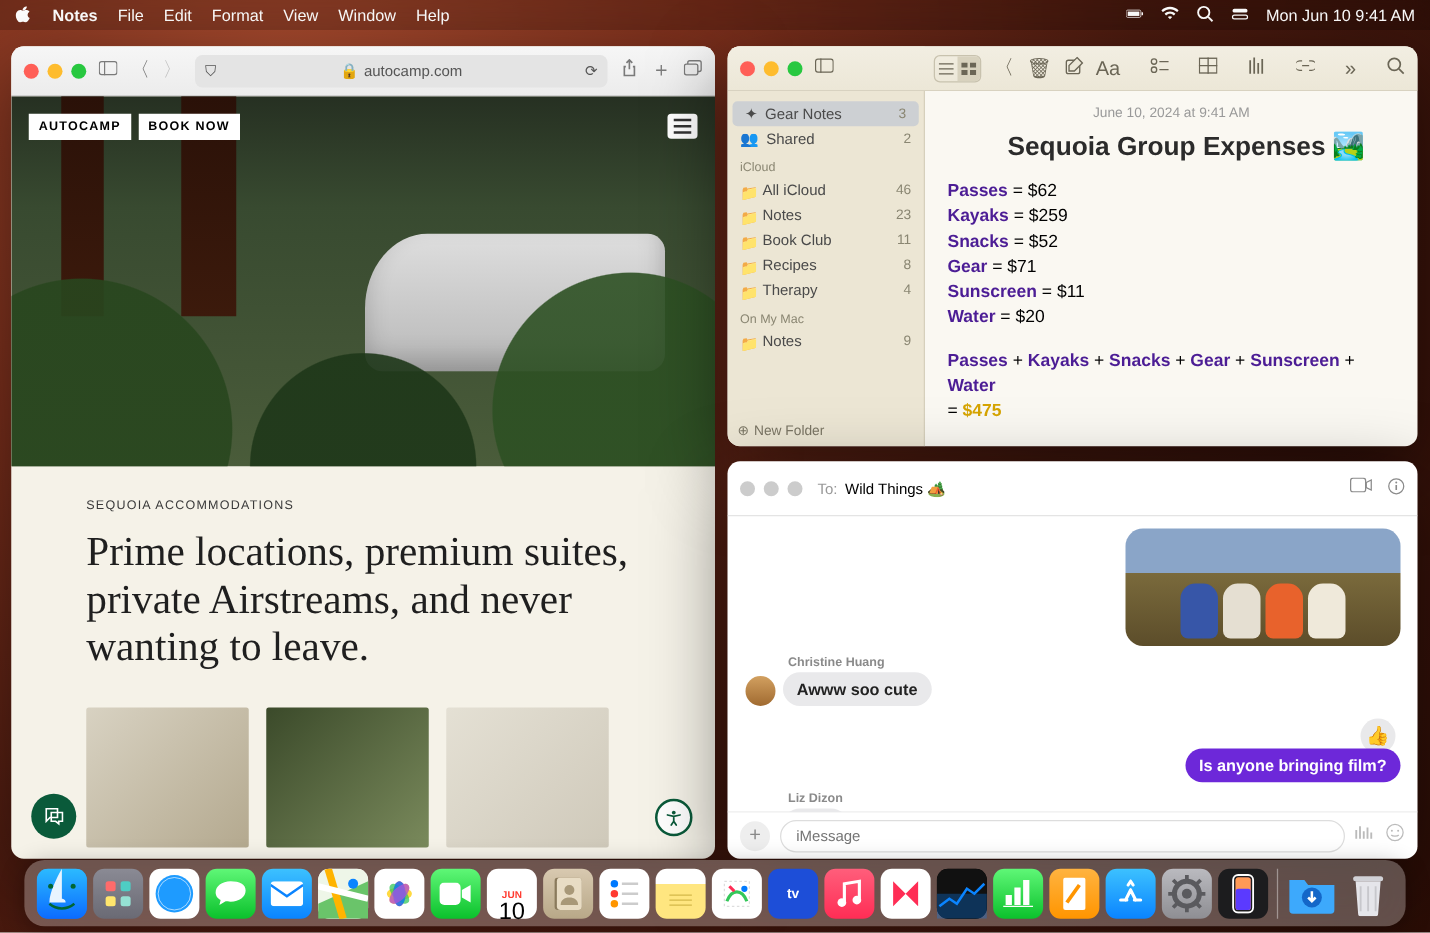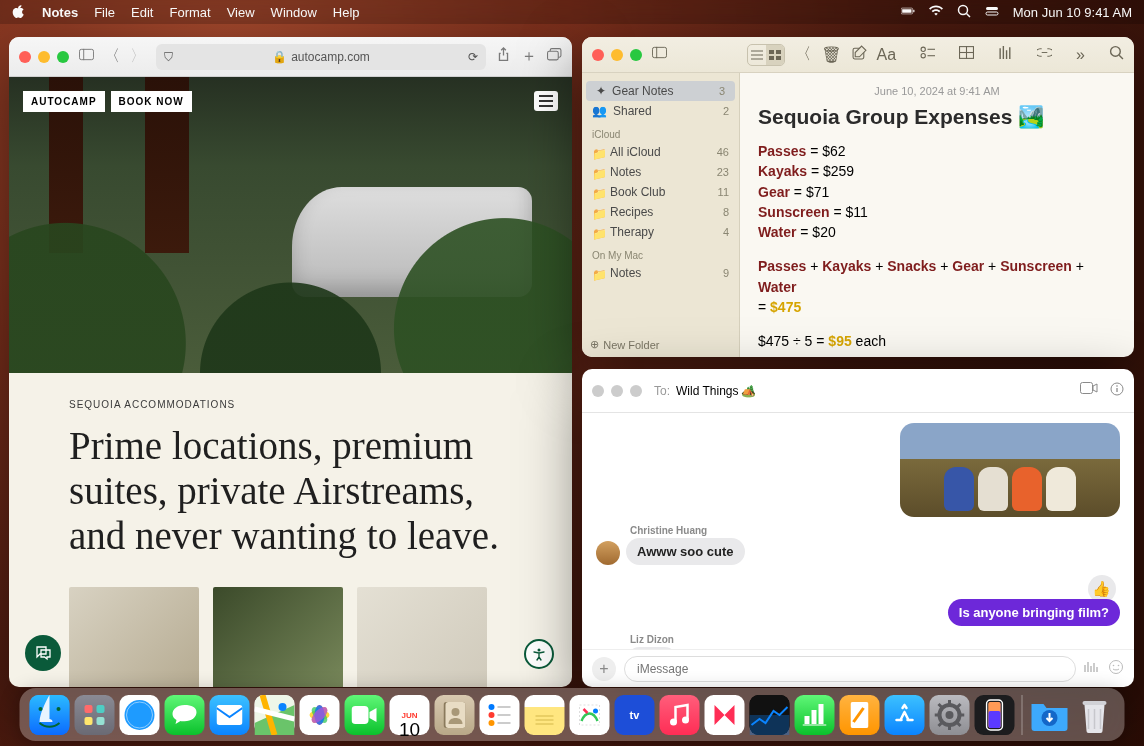--- a/index.html
+++ b/index.html
@@ -32,21 +32,21 @@
   radial-gradient(circle at 88% 85%, rgba(45,80,35,0.9) 0 110px, transparent 111px),
   radial-gradient(circle at 50% 100%, rgba(30,55,25,0.9) 0 90px, transparent 91px); }
 .trunks::before,.trunks::after{content:"";position:absolute;top:0;bottom:120px;width:34px;background:linear-gradient(#2a1108,#3c1a0c);}
 .trunks::before{left:40px;} .trunks::after{left:136px;width:44px;}
 .logo-badge { position:absolute; left:14px; top:14px; display:flex; gap:6px; }
 .logo-badge span { background:#fff; padding:5px 8px; font-size:10px; letter-spacing:1px; font-weight:700; }
 .hamb { position:absolute; right:14px; top:14px; width:24px; height:20px; background:#fff; border-radius:3px; display:flex; flex-direction:column; justify-content:center; gap:3px; align-items:center; padding:4px;}
 .hamb i{display:block;width:14px;height:2px;background:#333;}
 .page-body { padding:26px 60px 12px; }
 .eyebrow { font-size:10px; letter-spacing:1px; color:#3a3a3a; }
-.headline { font-family: Georgia, serif; font-size:39px; line-height:1.15; margin-top:14px; color:#1f1f1f; }
+.headline { font-family: Georgia, serif; font-size:33px; line-height:1.15; margin-top:14px; color:#1f1f1f; }
 .filter { font-size:11px; margin-top:28px; color:#333; }
 .thumbs { display:flex; gap:14px; margin:16px 0 0; padding:0 60px 0; }
 .thumb { width:130px; height:112px; border-radius:2px; }
 .thumb.a{background:linear-gradient(135deg,#d8d2c2,#b4a98f);} 
 .thumb.b{background:linear-gradient(135deg,#3b4a2a,#7a8a5c);} 
 .thumb.c{background:linear-gradient(135deg,#e4e0d4,#cfc9ba);} 
 .chat-fab{position:absolute; left:16px; bottom:16px; width:36px;height:36px;border-radius:50%;background:#0a5a3a;display:flex;align-items:center;justify-content:center;}
 .acc-fab{position:absolute; right:18px; bottom:18px; width:30px;height:30px;border-radius:50%;background:#fff;border:2px solid #0a5a3a;display:flex;align-items:center;justify-content:center;}
 
 
@@ -59,23 +59,23 @@
 .notes-toolbar .ticons.small{gap:24px;align-items:flex-end;}
 .sidebar { width:158px; background:#ece6d4; border-right:1px solid #d6d0bc; padding-top:44px; font-size:12px; color:#4a4a4a; overflow:auto;}
 .sidebar .row { display:flex; align-items:center; padding:3px 10px; gap:6px; }
 .sidebar .row .cnt { margin-left:auto; color:#8a8672; font-size:11px;}
 .sidebar .row.sel { background:#cdd0d3; border-radius:4px; margin:0 4px; }
 .sidebar .hdr { padding:8px 10px 2px; font-size:10px; color:#8a8672; text-transform:none;}
 .sidebar .folder-ic { width:12px;height:10px;color:#c9a24a; }
 .newfolder{position:absolute;left:8px;bottom:6px;font-size:11px;color:#7a7564;display:flex;gap:4px;align-items:center;}
 .note-pane { flex:1; padding:48px 18px 12px; overflow:auto; }
 .note-date { text-align:center; font-size:11px; color:#999; margin-bottom:8px;}
-.note-title { font-size:21px; font-weight:700; color:#2b2b2b; }
+.note-title { font-size:21px; font-weight:700; color:#2b2b2b;margin-left:48px; }
 .note-body { margin-top:12px; font-size:14px; line-height:1.45; }
-.hl { color:#7f1d1d; font-weight:600; }
+.hl { color:#4c1d95; font-weight:600; }
 .total { color:#d6a400; font-weight:700; }
 .note-body p { margin:0; }
 
 
 .msgs { left:582px; top:369px; width:552px; height:318px; background:#fff; display:flex; flex-direction:column; }
 .msgs-hdr { height:44px; border-bottom:1px solid #e4e4e4; display:flex; align-items:center; padding:0 10px; font-size:12px; gap:6px;}
 .msgs-hdr .to{color:#999;}
 .msgs-hdr .rt{margin-left:auto; display:flex; gap:12px; color:#8a8a8a;}
 .thread { flex:1; overflow:auto; padding:10px 14px; font-size:13px;font-weight:bold; }
 .photo { margin-left:auto; width:220px; height:94px; border-radius:14px; background:linear-gradient(to bottom,#8aa5c8 0%,#8aa5c8 38%,#7a6a3c 38%,#5c4d2a 100%); position:relative; overflow:hidden;}
@@ -310,20 +310,21 @@
   <div class="newfolder">
       <span>⊕</span>
       <span>New Folder</span>
     </div>
   <div class="note-pane">
     <div class="note-date">June 10, 2024 at 9:41 AM</div>
     <div class="note-title">Sequoia Group Expenses 🏞️</div>
     <div class="note-body">
       <p><span class="hl">Passes</span><span> = $62</span></p>
       <p><span class="hl">Kayaks</span><span> = $259</span></p>
+      <p><span class="hl">Snacks</span><span> = $52</span></p>
       <p><span class="hl">Gear</span><span> = $71</span></p>
       <p><span class="hl">Sunscreen</span><span> = $11</span></p>
       <p><span class="hl">Water</span><span> = $20</span></p>
       <p style="margin-top:14px"><span class="hl">Passes</span><span> + </span><span class="hl">Kayaks</span><span> + </span><span class="hl">Snacks</span><span> + </span><span class="hl">Gear</span><span> + </span><span class="hl">Sunscreen</span><span> + </span><span class="hl">Water</span><br><span> = </span><span class="total">$475</span></p>
       <p style="margin-top:14px"><span>$475 ÷ 5 =  </span><span class="total">$95</span><span>  each</span></p>
     </div>
   </div>
 </div>
 
 <div class="window msgs">

